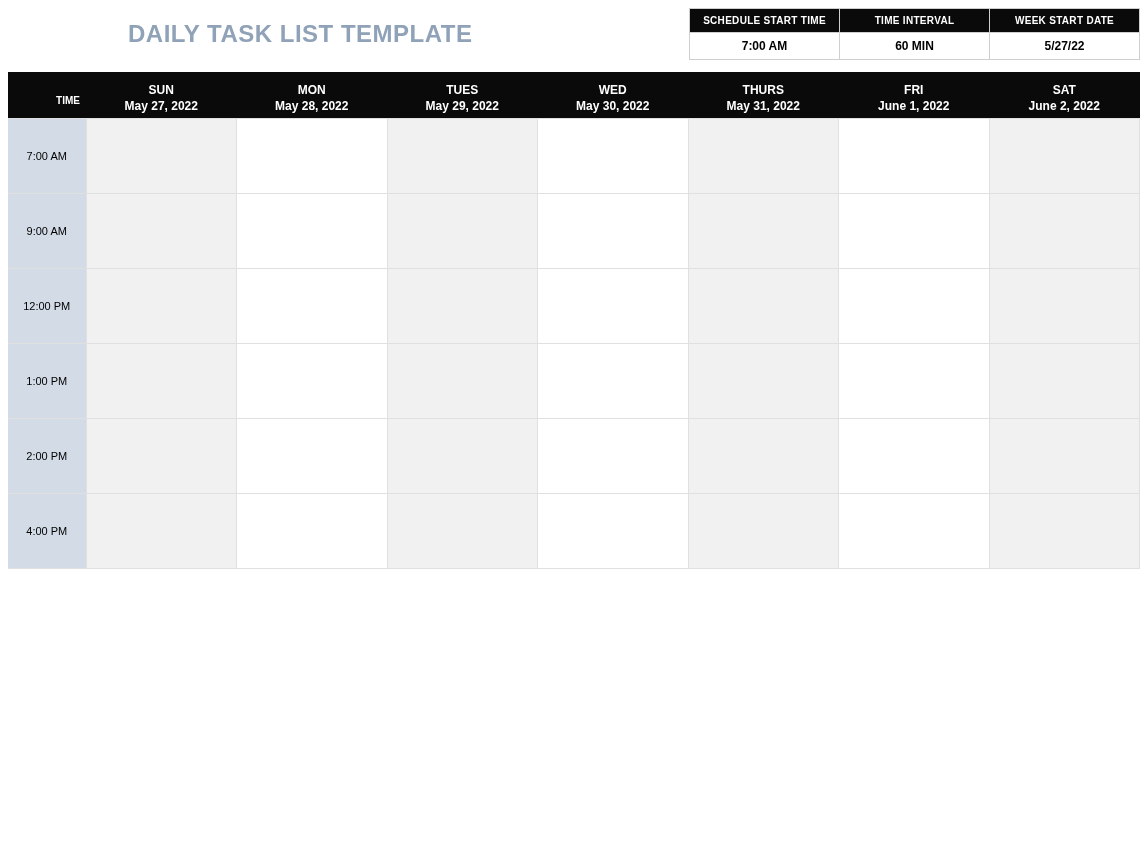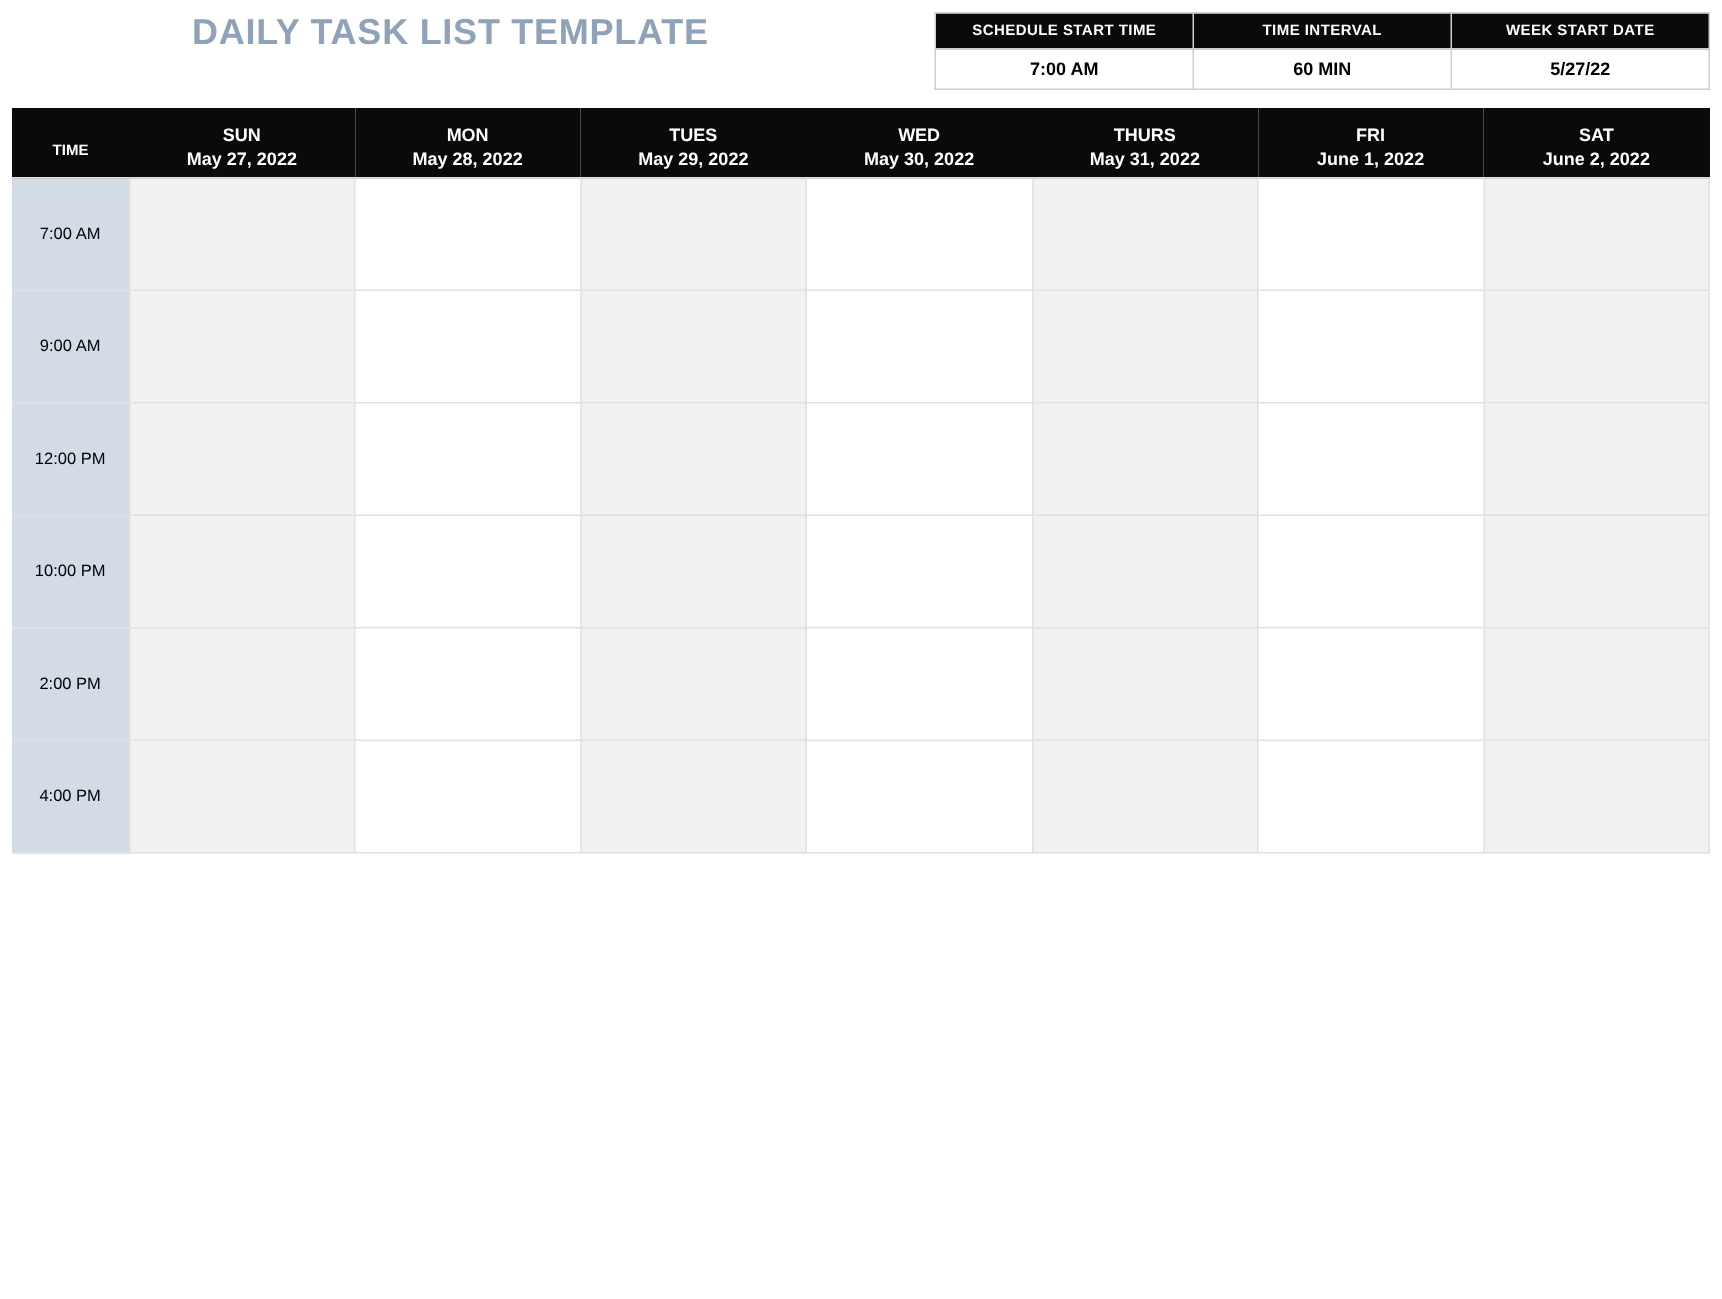--- a/index.html
+++ b/index.html
@@ -5,21 +5,21 @@
   * { box-sizing: border-box; }
   body {
     margin: 0;
     padding: 8px;
     font-family: Arial, Helvetica, sans-serif;
     background: #ffffff;
     width: 1148px;
   }
   .top-row {
     display: flex;
-    align-items: flex-start;
+    align-items: center;
     margin-bottom: 12px;
     gap: 20px;
   }
   .title {
     font-size: 24px;
     font-weight: 700;
     color: #8fa2b7;
     letter-spacing: 0.5px;
     padding-left: 120px;
     flex: 1;
@@ -41,34 +41,34 @@
   .settings-table td {
     background: #ffffff;
     color: #000000;
     font-size: 12px;
     font-weight: 700;
     text-align: center;
     padding: 6px 10px;
     border: 1px solid #cfcfcf;
   }
   .settings-table th, .settings-table td {
-    width: 172px;
+    width: 150px;
   }
 
   .grid {
     border-collapse: collapse;
     width: 100%;
     table-layout: fixed;
   }
   .grid th.corner {
     background: #0a0a0a;
     color: #ffffff;
     font-size: 10px;
     font-weight: 700;
-    text-align: center;
+    text-align: right;
     vertical-align: bottom;
     padding: 16px 6px 12px 6px;
     width: 78px;
     border: none;
   }
   .grid th.day {
     background: #0a0a0a;
     color: #ffffff;
     font-size: 12px;
     font-weight: 700;
@@ -182,21 +182,21 @@
         <td class="timecell">12:00 PM</td>
         <td class="slot shade"></td>
         <td class="slot plain"></td>
         <td class="slot shade"></td>
         <td class="slot plain"></td>
         <td class="slot shade"></td>
         <td class="slot plain"></td>
         <td class="slot shade"></td>
       </tr>
       <tr>
-        <td class="timecell">10:00 PM</td>
+        <td class="timecell">1:00 PM</td>
         <td class="slot shade"></td>
         <td class="slot plain"></td>
         <td class="slot shade"></td>
         <td class="slot plain"></td>
         <td class="slot shade"></td>
         <td class="slot plain"></td>
         <td class="slot shade"></td>
       </tr>
       <tr>
         <td class="timecell">2:00 PM</td>

